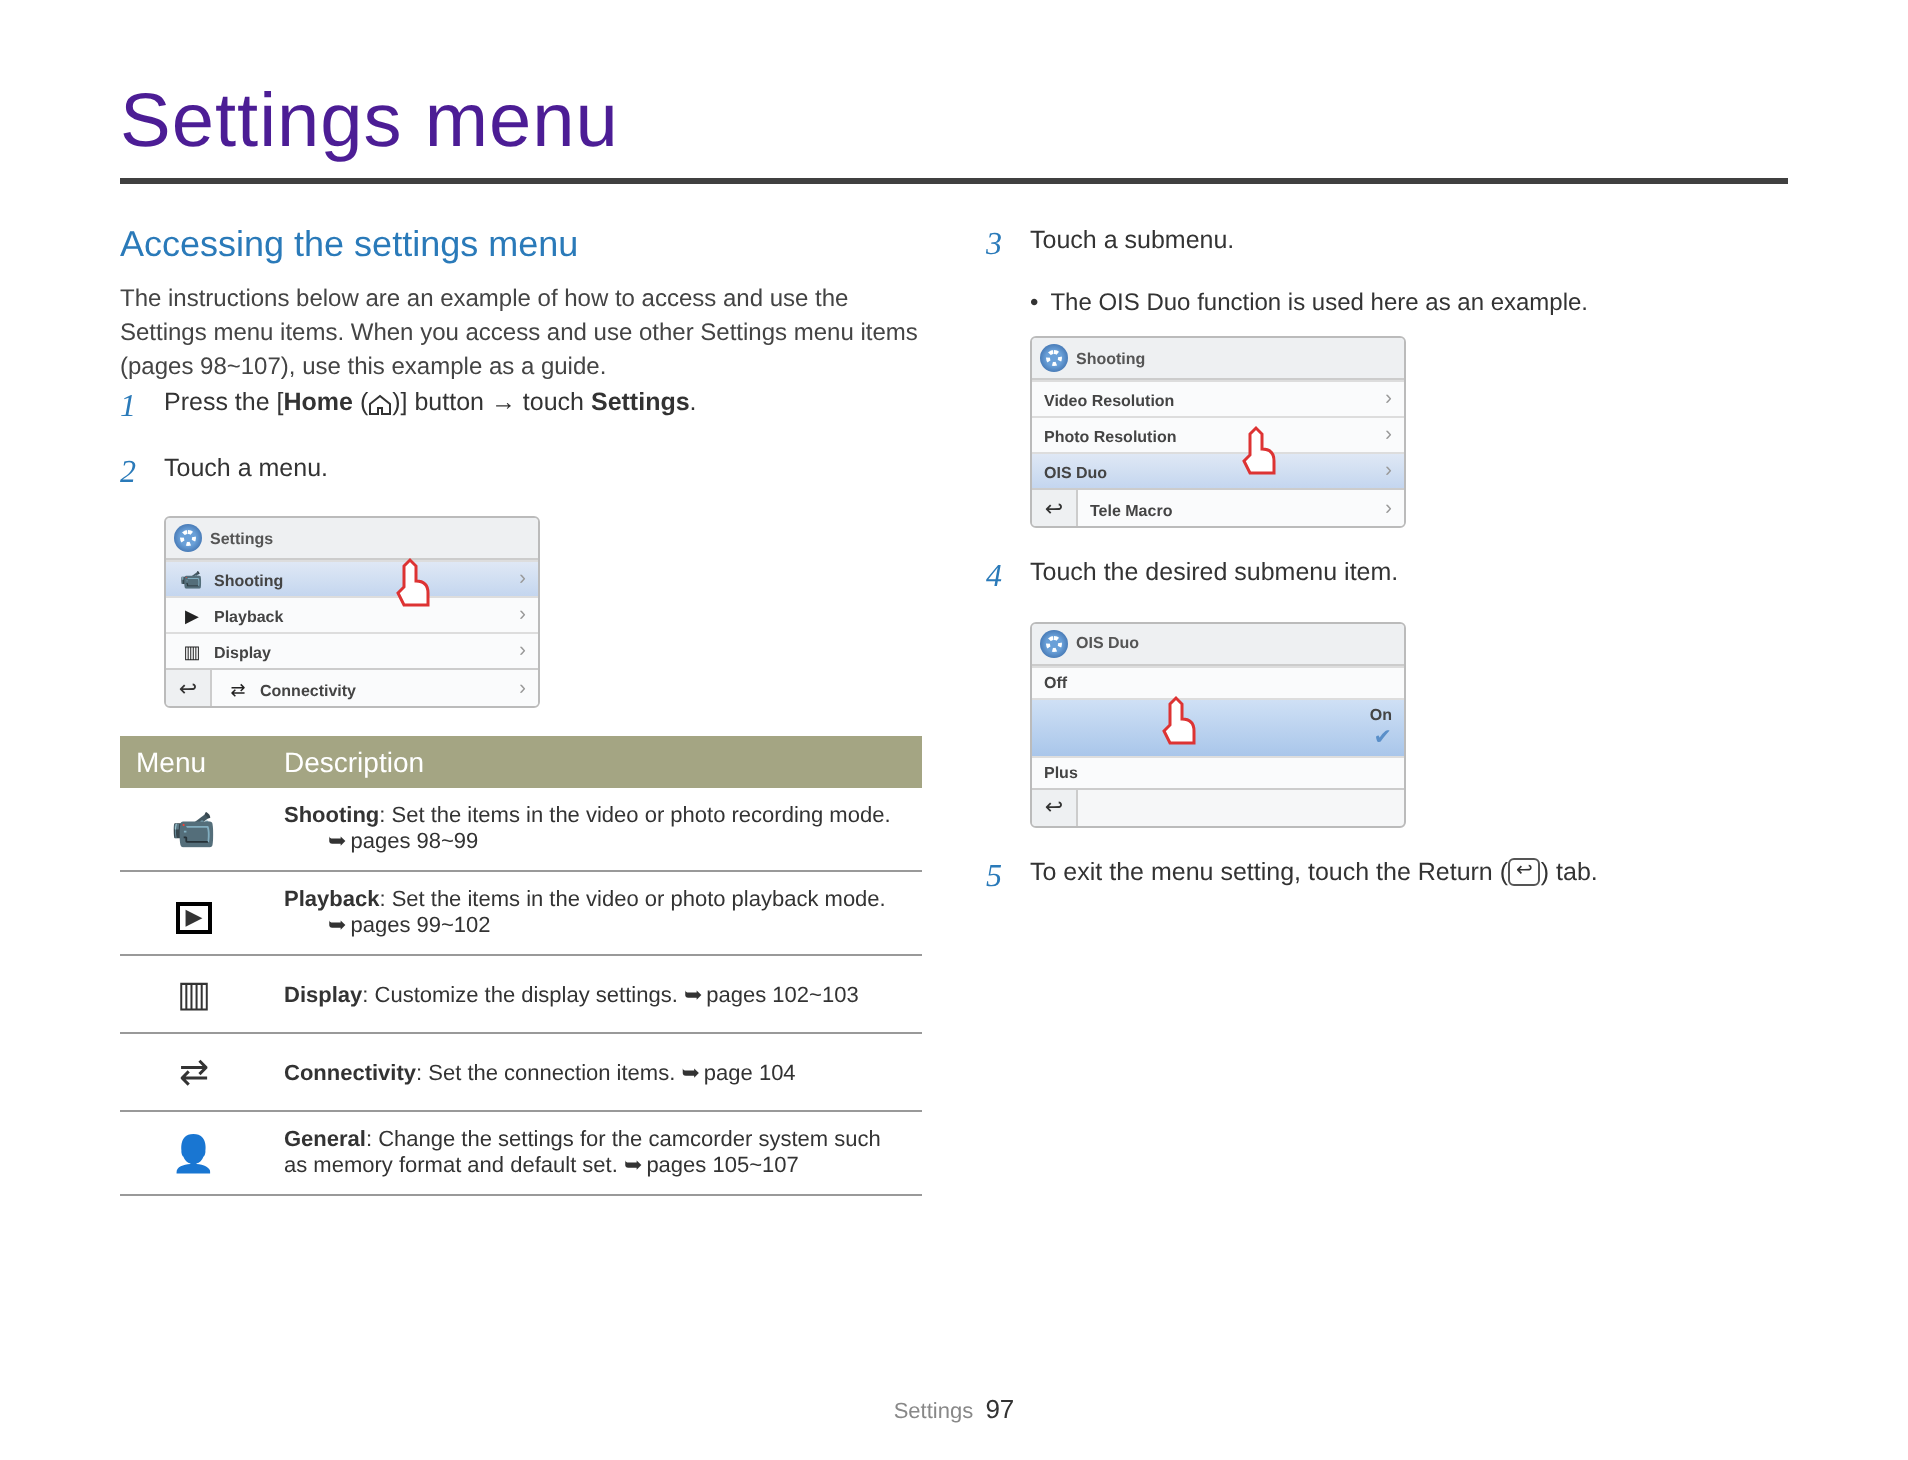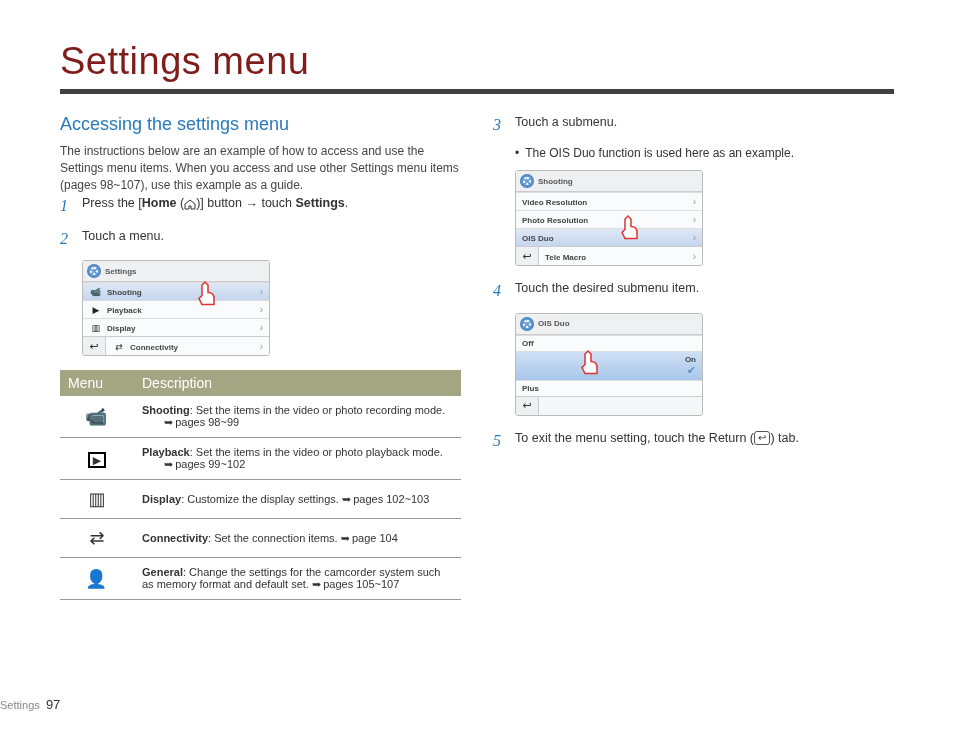--- a/index.html
+++ b/index.html
@@ -11,22 +11,22 @@
     height: 730px;
     position: relative;
     color: #333;
   }
   .page {
     padding: 40px 60px 20px 60px;
   }
   .page-title {
     font-size: 38px;
     font-weight: 300;
-    color: #7f1d1d;
-    border-bottom: 5px solid #404040;
+    color: #4c1d95;
+    border-bottom: 3px solid #404040;
     padding-bottom: 6px;
     margin-bottom: 20px;
     letter-spacing: 0.5px;
   }
   .columns {
     display: flex;
     gap: 32px;
   }
   .col {
     flex: 1;
@@ -193,20 +193,21 @@
     vertical-align: middle;
   }
   .desc-table td.icon-cell {
     text-align: center;
     font-size: 18px;
   }
   .page-footer {
     position: absolute;
     bottom: 18px;
     left: 0; right: 0;
+    text-align: center;
     font-size: 11px;
     color: #888;
   }
   .page-footer .pnum {
     color: #333;
     font-size: 13px;
   }
   .inline-icon {
     display: inline-block;
     border: 1px solid #555;

